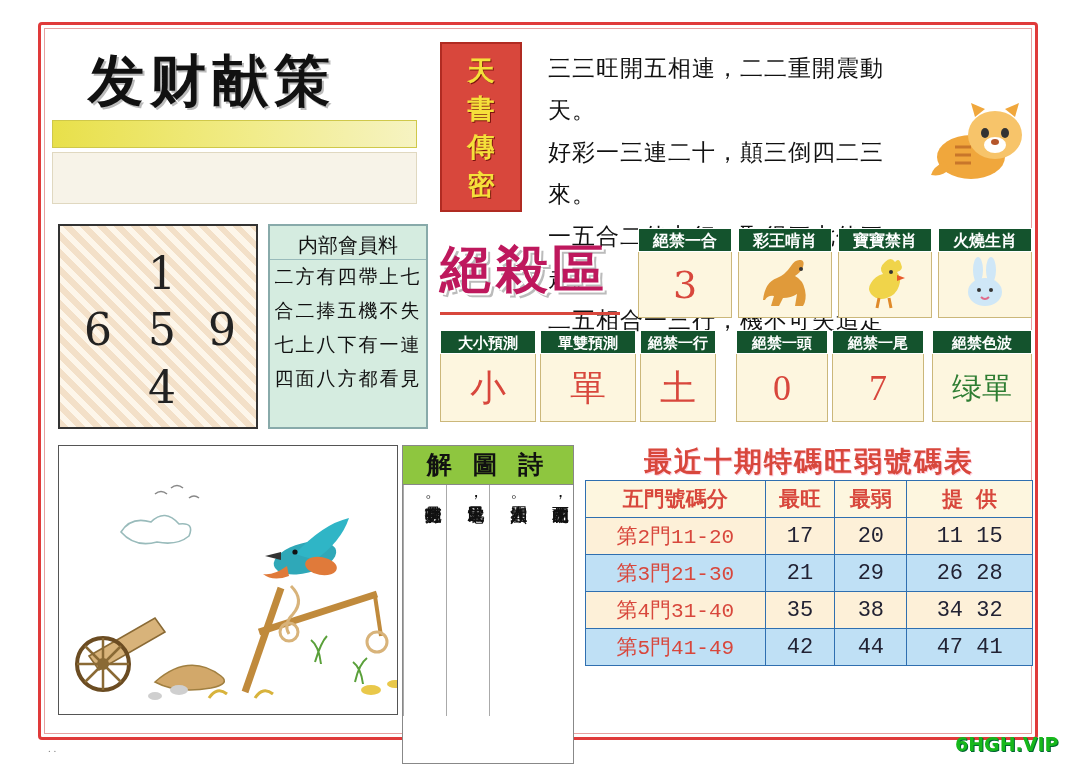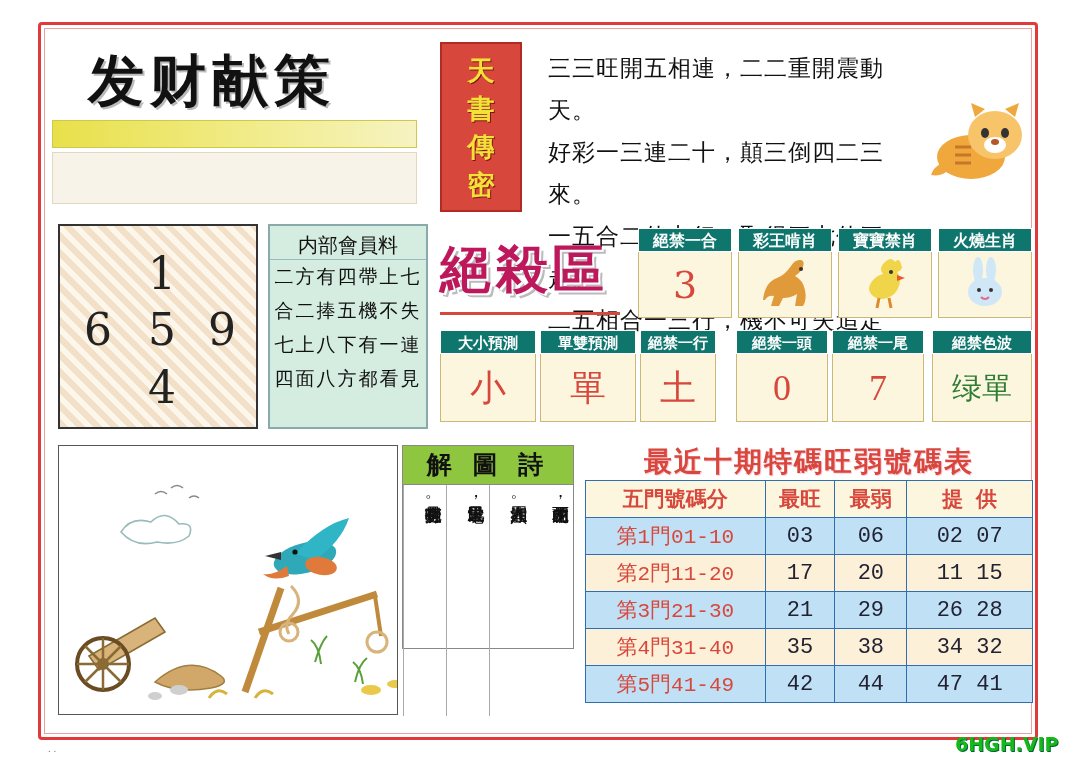--- a/index.html
+++ b/index.html
@@ -141,21 +141,21 @@
     text-shadow:2px 2px 0 #fff, 4px 4px 0 #bbb;
     line-height:78px;
   }
   .jsq-rule{
     position:absolute;left:440px;top:312px;width:180px;height:3px;
     background:#d8473c;
   }
 
   
   .rh{
-    background:#0f766e;color:#fff;font-weight:bold;
+    background:#14532d;color:#fff;font-weight:bold;
     font-family:"DejaVu Sans", sans-serif;
     text-align:center;
     border:1px solid #fff;
     box-sizing:border-box;
   }
 
   
   .zrow{position:absolute;left:638px;top:228px;width:394px;height:96px;}
   .zcell{position:absolute;width:94px;}
   .zcell .zh{height:24px;line-height:24px;font-size:16px;}
@@ -176,21 +176,21 @@
   .pcell .pb span{font-size:36px;color:#d8473c;line-height:68px;}
 
   
   .picture{
     position:absolute;left:58px;top:445px;width:340px;height:270px;
     border:1px solid #555;background:#fff;box-sizing:border-box;overflow:hidden;
   }
 
   
   .jts{
-    position:absolute;left:402px;top:445px;width:172px;height:204px;
+    position:absolute;left:402px;top:445px;width:172px;height:319px;
     border:1px solid #888;box-sizing:border-box;background:#fff;
   }
   .jts-head{
     height:38px;background:#8ec63f;border-bottom:1px solid #888;
     text-align:center;line-height:38px;
     font-size:25px;font-weight:bold;color:#111;letter-spacing:6px;
     font-family:"DejaVu Sans", sans-serif;
   }
   .jts-body{
     display:flex;flex-direction:row-reverse;height:231px;
@@ -441,26 +441,20 @@
   <table class="rt">
     <thead>
       <tr>
         <th style="width:180px">五門號碼分</th>
         <th style="width:70px">最旺</th>
         <th style="width:72px">最弱</th>
         <th style="width:126px">提 供</th>
       </tr>
     </thead>
     <tbody>
-      <tr class="rowA">
-        <td class="lbl">第1門01-10</td>
-        <td>03</td>
-        <td>06</td>
-        <td>02 07</td>
-      </tr>
       <tr class="rowB">
         <td class="lbl">第2門11-20</td>
         <td>17</td>
         <td>20</td>
         <td>11 15</td>
       </tr>
       <tr class="rowA">
         <td class="lbl">第3門21-30</td>
         <td>21</td>
         <td>29</td>

